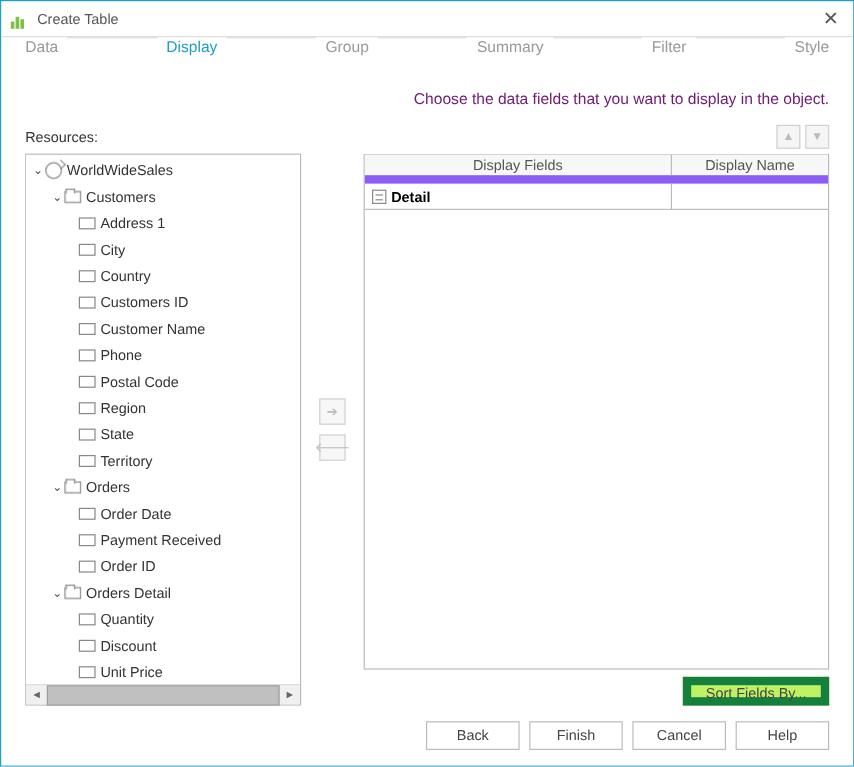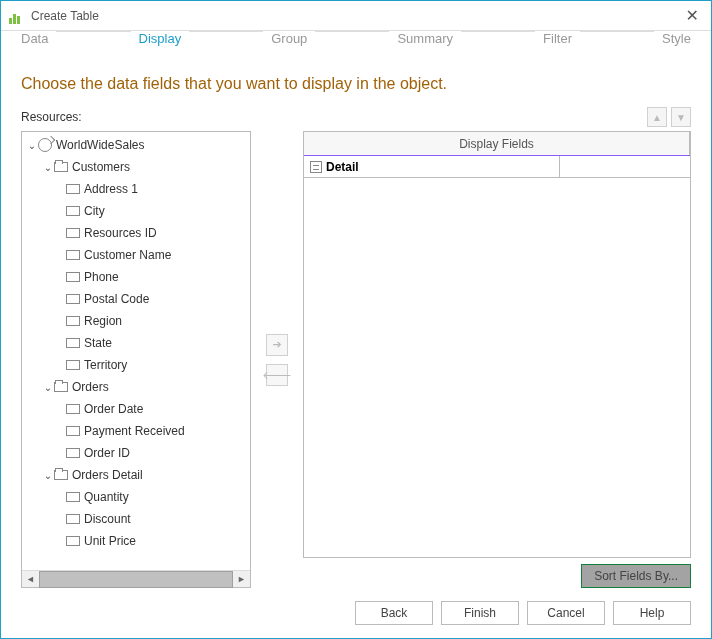--- a/index.html
+++ b/index.html
@@ -9,21 +9,21 @@
 .titlebar .logo { width: 16px; height: 16px; margin-right: 6px; display: flex; align-items: flex-end; gap: 1px; }
 .titlebar .logo span { width: 3px; background: #7cc142; display: inline-block; }
 .titlebar .title { color: #555; font-size: 12px; }
 .titlebar .close { margin-left: auto; font-size: 16px; color: #555; cursor: pointer; padding: 0 4px; }
 
 .steps { height: 40px; display: flex; padding: 0 20px; gap: 8px; }
 .step { color: #999; font-size: 13px; }
 .step.active { color: #1e9ec8; }
 .step-sep { flex: 1; height: 1px; background: #ddd; }
 
-.instruction { padding: 4px 20px 14px; color: #a16207; font-size: 16px; }
+.instruction { padding: 4px 20px 14px; color: #701a75; font-size: 13px; text-align: right; }
 
 .content { flex: 1; padding: 0 20px; display: flex; flex-direction: column; min-height: 0; }
 .res-row { display: flex; align-items: center; margin-bottom: 4px; }
 .res-label { color: #333; font-size: 12px; }
 .nav-btns { margin-left: auto; display: flex; gap: 4px; }
 .nav-btn { width: 20px; height: 20px; border: 1px solid #d0d0d0; background: #f5f5f5; display: flex; align-items: center; justify-content: center; color: #bbb; font-size: 10px; }
 
 .main { flex: 1; display: flex; gap: 8px; min-height: 0; }
 
 .tree-panel { width: 230px; display: flex; flex-direction: column; border: 1px solid #bbb; }
@@ -41,36 +41,36 @@
 .db-icon::after { content: ''; position: absolute; width: 5px; height: 5px; border-right: 1.5px solid #888; border-bottom: 1.5px solid #888; transform: rotate(-45deg); right: -3px; top: -2px; }
 .folder-icon { width: 14px; height: 10px; border: 1px solid #888; background: #fff; margin-right: 4px; position:relative; }
 .folder-icon::before { content:''; position:absolute; top:-3px; left:0; width:6px; height:3px; border:1px solid #888; border-bottom:none; background:#fff;}
 .field-icon { width: 14px; height: 10px; border: 1px solid #888; background: #fff; margin-right: 4px; }
 
 .transfer { width: 36px; display: flex; flex-direction: column; align-items: center; justify-content: center; gap: 8px; }
 .transfer-btn { width: 22px; height: 22px; border: 1px solid #d0d0d0; background: #f7f7f7; color: #bbb; display:flex; align-items:center; justify-content:center; font-size:11px;}
 
 .right-panel { flex: 1; display: flex; flex-direction: column; gap: 6px; }
 .table-box { flex: 1; border: 1px solid #bbb; display: flex; flex-direction: column; }
-.table-head { display: flex; height: 24px; background: #f7f7f7; border-bottom: 1px solid #8b5cf6; text-align: right; }
+.table-head { display: flex; height: 24px; background: #f7f7f7; border-bottom: 7px solid #8b5cf6; text-align: right; }
 .th { display:flex; align-items:center; justify-content:center; color:#555; }
 .th1 { flex: 1; border-right: 1px solid #bbb; }
 .th2 { width: 130px; }
 .table-body { flex:1; }
 .tb-row { display:flex; height:22px; }
 .td1 { flex:1; border-right:1px solid #bbb; display:flex; align-items:center; padding-left:6px; gap:4px; }
 .td2 { width:130px; border-bottom:1px solid #bbb; }
 .td1 { border-bottom:1px solid #bbb;font-weight:bold; }
 .detail-icon { width:12px; height:12px; border:1px solid #888; position:relative; }
 .detail-icon::before,.detail-icon::after { content:''; position:absolute; left:2px; right:2px; height:1px; background:#888; }
 .detail-icon::before { top:3px; }
 .detail-icon::after { top:7px; }
 
 .sort-row { display:flex; justify-content:flex-end; }
-.sort-btn { height: 24px; padding: 0 12px; border:1px solid #15803d; background:#a3a3a3; color:#444; cursor:pointer; }
+.sort-btn { height: 24px; padding: 0 12px; border:7px solid #15803d; background:#bef264; color:#444; cursor:pointer; }
 
 .footer { height: 50px; padding: 0 20px; display:flex; align-items:center; justify-content:flex-end; gap:8px; }
 .btn { width: 78px; height: 24px; border:1px solid #bbb; background:#fff; color:#444; cursor:pointer; }
 .btn.primary { border:1px solid #1e9ec8; outline:1px solid #1e9ec8; outline-offset:-2px; box-shadow: inset 0 0 0 1px #1e9ec8;}
 </style>
 </head>
 <body>
 
 <div class="window">
 
@@ -127,21 +127,25 @@
           <div class="tree-item" style="padding-left:44px">
               <span class="field-icon"></span>
               <span>Address 1</span>
             </div>
           <div class="tree-item" style="padding-left:44px">
               <span class="field-icon"></span>
               <span>City</span>
             </div>
           <div class="tree-item" style="padding-left:44px">
               <span class="field-icon"></span>
-              <span>Resources ID</span>
+              <span>Country</span>
+            </div>
+          <div class="tree-item" style="padding-left:44px">
+              <span class="field-icon"></span>
+              <span>Customers ID</span>
             </div>
           <div class="tree-item" style="padding-left:44px">
               <span class="field-icon"></span>
               <span>Customer Name</span>
             </div>
           <div class="tree-item" style="padding-left:44px">
               <span class="field-icon"></span>
               <span>Phone</span>
             </div>
           <div class="tree-item" style="padding-left:44px">
@@ -206,20 +210,21 @@
 
       <div class="transfer">
         <div class="transfer-btn">➔</div>
         <div class="transfer-btn">🡐</div>
       </div>
 
       <div class="right-panel">
         <div class="table-box">
           <div class="table-head">
             <div class="th th1">Display Fields</div>
+            <div class="th th2">Display Name</div>
           </div>
           <div class="table-body">
             <div class="tb-row">
               <div class="td1">
                 <span class="detail-icon"></span>
                 <span>Detail</span>
               </div>
               <div class="td2"></div>
             </div>
           </div>

